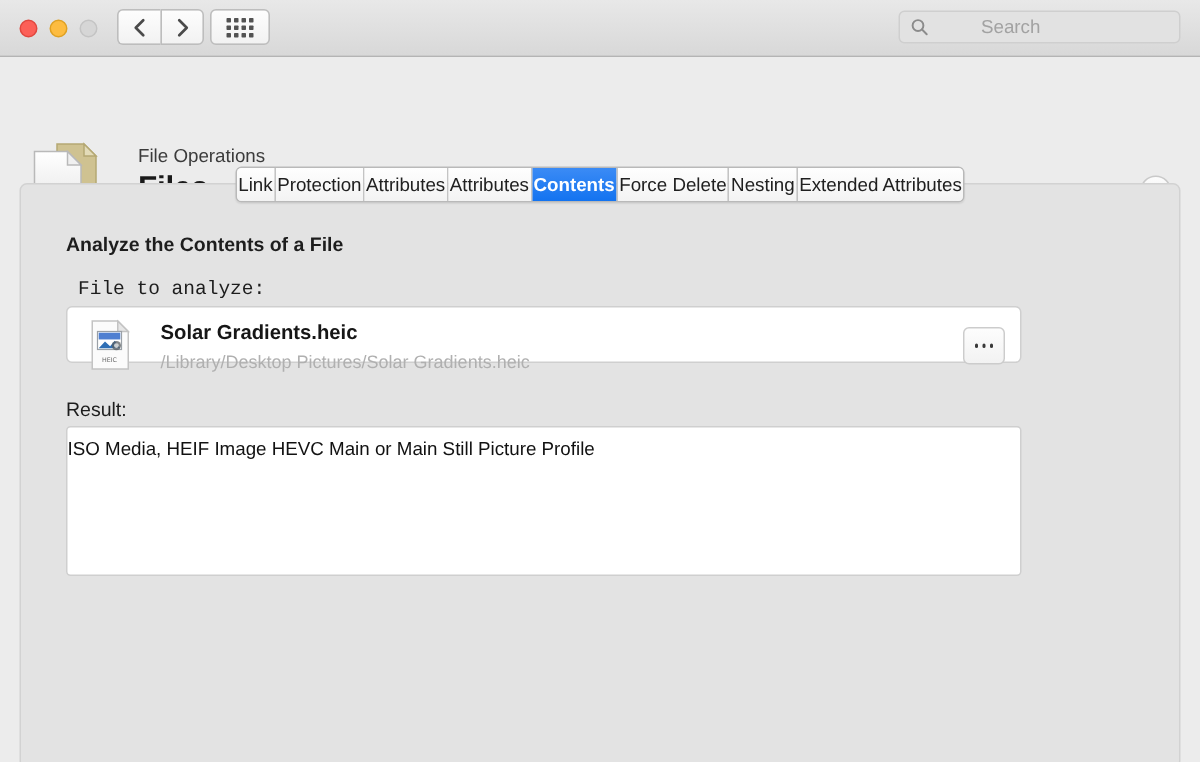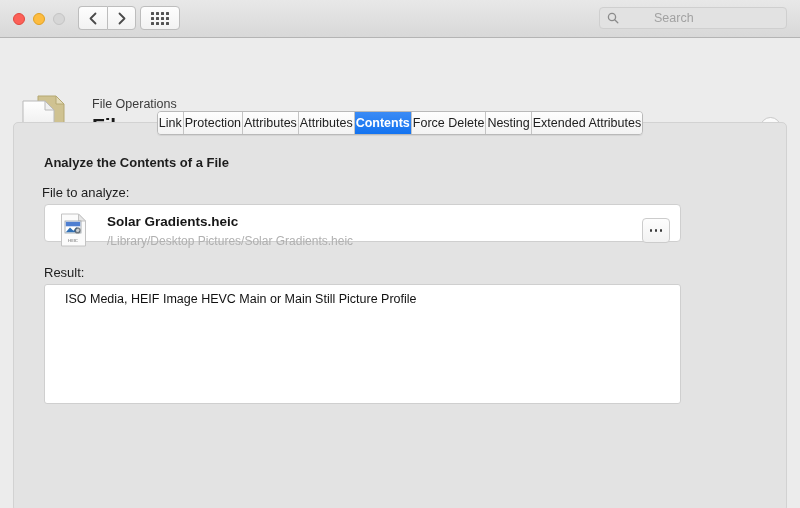--- a/index.html
+++ b/index.html
@@ -227,22 +227,23 @@
     font-weight: bold;
     color: #1d1d1d;
   }
 
   .field-label {
     font-size: 13px;
     color: #1d1d1d;
   }
   .label-file {
     position: absolute;
-    left: 28px;
+    left: 38px;
     top: 62px;
+    font-family: Liberation Mono, monospace;
   }
   .label-result {
     position: absolute;
     left: 30px;
     top: 142px;
   }
 
   
   .file-well {
     position: absolute;
@@ -299,26 +300,26 @@
     border-radius: 50%;
     background: #3a3a3a;
   }
 
   
   .result-box {
     position: absolute;
     left: 30px;
     top: 161px;
     width: 637px;
-    height: 120px;
+    height: 100px;
     background: #ffffff;
     border: 1px solid #cfcfcf;
     border-radius: 3px;
     box-sizing: border-box;
-    padding: 6px 20px;
+    padding: 6px 0;
     overflow: hidden;
   }
   .result-text {
     font-size: 12.5px;
     color: #111111;
     line-height: 16px;
   }
 
   .spotlight-btn {
     position: absolute;

